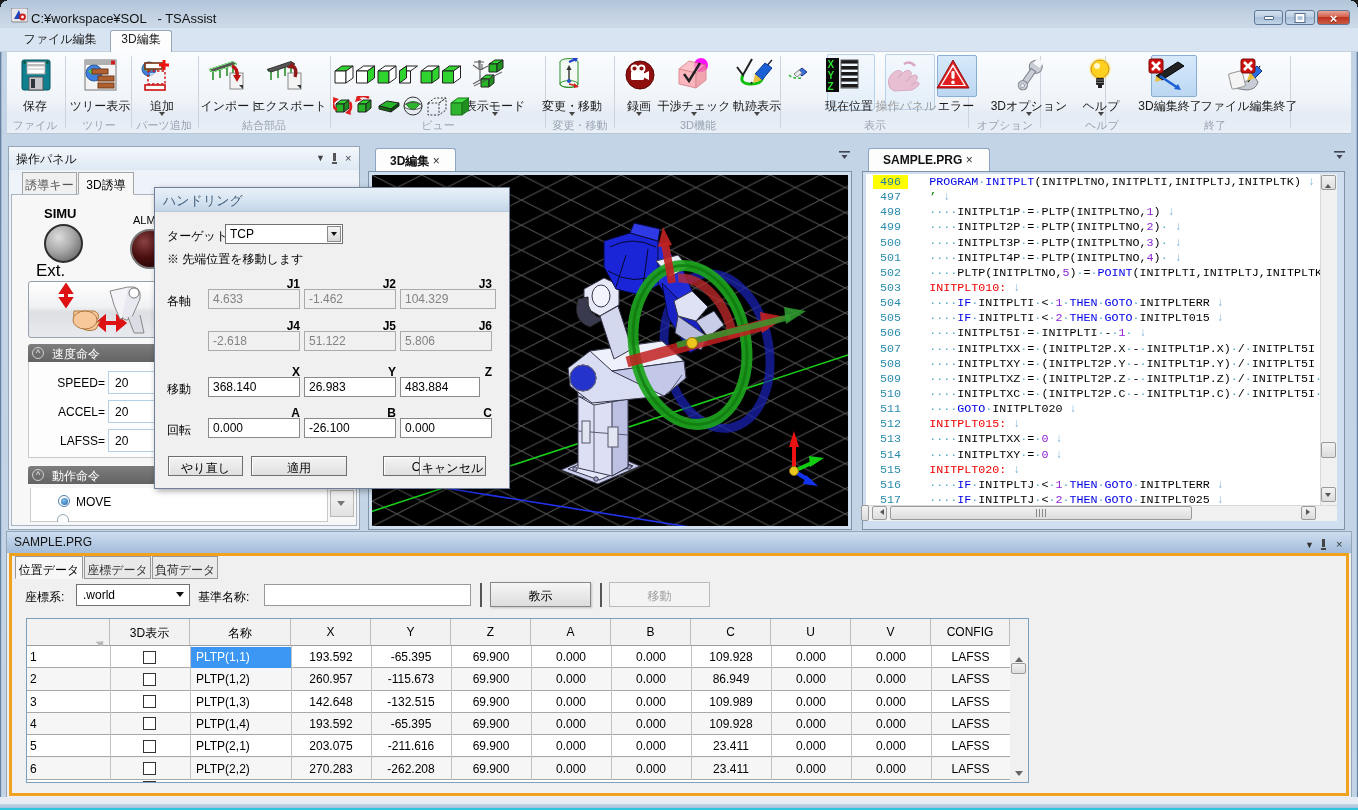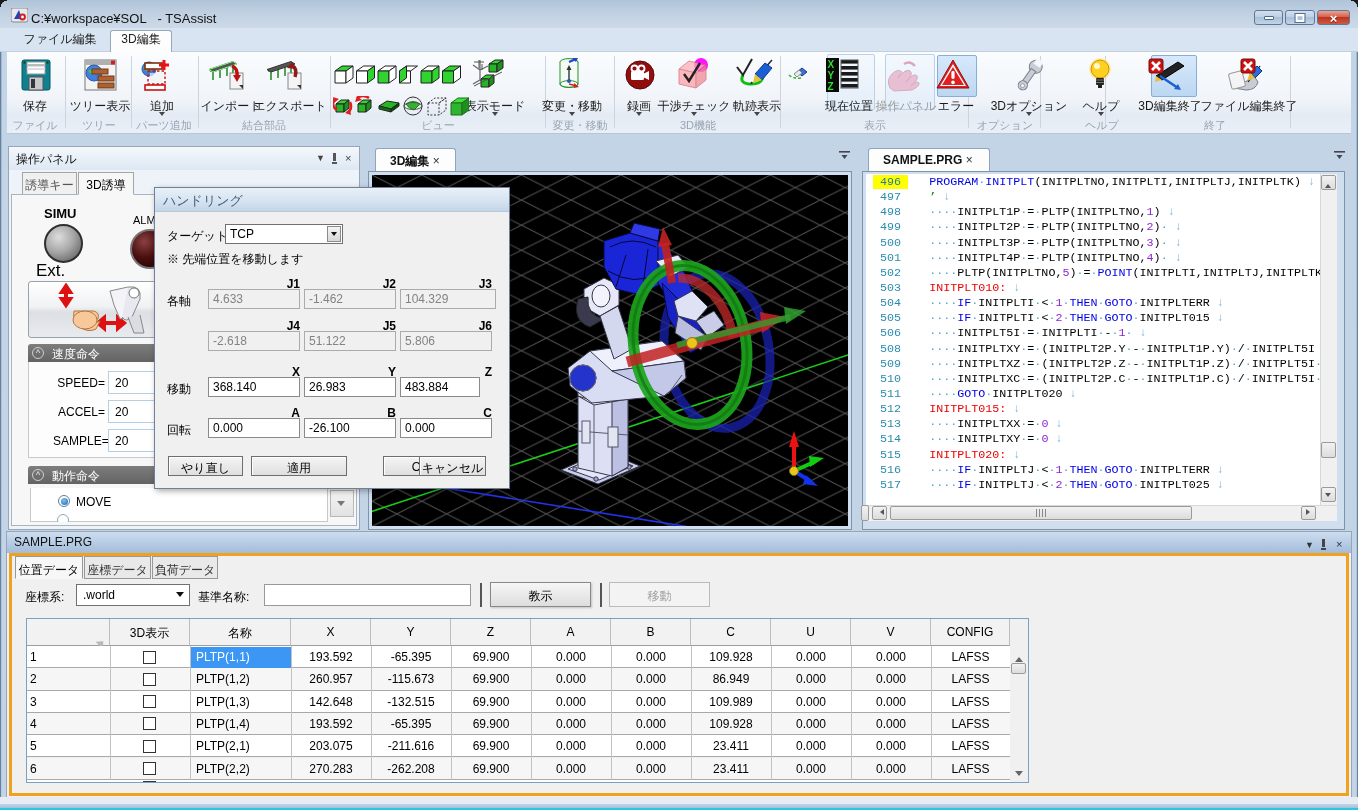--- a/index.html
+++ b/index.html
@@ -426,21 +426,21 @@
 <circle cx="82" cy="10" r="5" fill="#fff" stroke="#777"></circle>
 <path d="M76 34 L82 50 L92 50 L88 32" fill="#dcdce4" stroke="#888"></path>
 <path d="M22 28 Q20 38 28 44 Q36 50 44 46 L48 38 Q40 42 34 38 L46 36 Q48 30 42 28 Z" fill="#f8c89a" stroke="#b07840"></path>
 <ellipse cx="33" cy="37" rx="12" ry="9" fill="#f8c89a" stroke="#b07840"></ellipse>
 </svg>
 
 <div class="abs sechdr" style="left:28px;top:344px;width:304px;height:18px;padding:2px 0 0 24px;">速度命令<span class="chev">^</span></div>
 <div class="abs secbody" style="left:28px;top:362px;width:304px;height:96px;"></div>
 <div class="abs ctl" style="left:53px;top:376px;width:52px;text-align:right;">SPEED=</div>
 <div class="abs ctl" style="left:53px;top:405px;width:52px;text-align:right;">ACCEL=</div>
-<div class="abs ctl" style="left:53px;top:434px;width:52px;text-align:right;">SAMPLE=</div>
+<div class="abs ctl" style="left:53px;top:434px;width:52px;text-align:right;">LAFSS=</div>
 <div class="abs" style="left:108px;top:371px;width:80px;height:23px;background:#fff;border:1px solid #b5cfe4;font-size:12px;padding:4px 0 0 6px;">20</div>
 <div class="abs" style="left:108px;top:400px;width:80px;height:23px;background:#fff;border:1px solid #b5cfe4;font-size:12px;padding:4px 0 0 6px;">20</div>
 <div class="abs" style="left:108px;top:429px;width:80px;height:23px;background:#fff;border:1px solid #b5cfe4;font-size:12px;padding:4px 0 0 6px;">20</div>
 
 <div class="abs sechdr" style="left:28px;top:466px;width:304px;height:18px;padding:2px 0 0 24px;">動作命令<span class="chev">^</span></div>
 <div class="abs" style="left:30px;top:488px;width:298px;height:34px;background:#fff;border:1px solid #c9c9c9;border-top:none;"></div>
 <div class="abs" style="left:58px;top:495px;width:12px;height:12px;border-radius:50%;background:#fff;border:1px solid #4f7fa8;"></div>
 <div class="abs" style="left:61px;top:498px;width:7px;height:7px;border-radius:50%;background:radial-gradient(circle at 40% 35%,#7fc4ef,#1f5fa8);"></div>
 <div class="abs ctl" style="left:76px;top:495px;">MOVE</div>
 <div class="abs" style="left:57px;top:514px;width:12px;height:8px;overflow:hidden;">
@@ -556,20 +556,21 @@
 <div><span class="ln">  497</span>    <span class="c">’</span> <span class="a">↓</span></div>
 <div><span class="ln">  498</span>    <span class="d">····</span>INITPLT1P<span class="d">·</span>=<span class="d">·</span>PLTP(INITPLTNO,<span class="n">1</span>) <span class="a">↓</span></div>
 <div><span class="ln">  499</span>    <span class="d">····</span>INITPLT2P<span class="d">·</span>=<span class="d">·</span>PLTP(INITPLTNO,<span class="n">2</span>)<span class="d">·</span> <span class="a">↓</span></div>
 <div><span class="ln">  500</span>    <span class="d">····</span>INITPLT3P<span class="d">·</span>=<span class="d">·</span>PLTP(INITPLTNO,<span class="n">3</span>)<span class="d">·</span> <span class="a">↓</span></div>
 <div><span class="ln">  501</span>    <span class="d">····</span>INITPLT4P<span class="d">·</span>=<span class="d">·</span>PLTP(INITPLTNO,<span class="n">4</span>)<span class="d">·</span> <span class="a">↓</span></div>
 <div><span class="ln">  502</span>    <span class="d">····</span>PLTP(INITPLTNO,<span class="n">5</span>)<span class="d">·</span>=<span class="d">·</span><span class="k">POINT</span>(INITPLTI,INITPLTJ,INITPLTK</div>
 <div><span class="ln">  503</span>    <span class="r">INITPLT010:</span> <span class="a">↓</span></div>
 <div><span class="ln">  504</span>    <span class="d">····</span><span class="k">IF</span><span class="d">·</span>INITPLTI<span class="d">·</span>&lt;<span class="d">·</span><span class="n">1</span><span class="d">·</span><span class="k">THEN</span><span class="d">·</span><span class="k">GOTO</span><span class="d">·</span>INITPLTERR <span class="a">↓</span></div>
 <div><span class="ln">  505</span>    <span class="d">····</span><span class="k">IF</span><span class="d">·</span>INITPLTI<span class="d">·</span>&lt;<span class="d">·</span><span class="n">2</span><span class="d">·</span><span class="k">THEN</span><span class="d">·</span><span class="k">GOTO</span><span class="d">·</span>INITPLT015 <span class="a">↓</span></div>
 <div><span class="ln">  506</span>    <span class="d">····</span>INITPLT5I<span class="d">·</span>=<span class="d">·</span>INITPLTI<span class="d">·</span>-<span class="d">·</span><span class="n">1</span><span class="d">·</span> <span class="a">↓</span></div>
+<div><span class="ln">  507</span>    <span class="d">····</span>INITPLTXX<span class="d">·</span>=<span class="d">·</span>(INITPLT2P.X<span class="d">·</span>-<span class="d">·</span>INITPLT1P.X)<span class="d">·</span>/<span class="d">·</span>INITPLT5I </div>
 <div><span class="ln">  508</span>    <span class="d">····</span>INITPLTXY<span class="d">·</span>=<span class="d">·</span>(INITPLT2P.Y<span class="d">·</span>-<span class="d">·</span>INITPLT1P.Y)<span class="d">·</span>/<span class="d">·</span>INITPLT5I </div>
 <div><span class="ln">  509</span>    <span class="d">····</span>INITPLTXZ<span class="d">·</span>=<span class="d">·</span>(INITPLT2P.Z<span class="d">·</span>-<span class="d">·</span>INITPLT1P.Z)<span class="d">·</span>/<span class="d">·</span>INITPLT5I<span class="d">·</span></div>
 <div><span class="ln">  510</span>    <span class="d">····</span>INITPLTXC<span class="d">·</span>=<span class="d">·</span>(INITPLT2P.C<span class="d">·</span>-<span class="d">·</span>INITPLT1P.C)<span class="d">·</span>/<span class="d">·</span>INITPLT5I<span class="d">·</span></div>
 <div><span class="ln">  511</span>    <span class="d">····</span><span class="k">GOTO</span><span class="d">·</span>INITPLT020 <span class="a">↓</span></div>
 <div><span class="ln">  512</span>    <span class="r">INITPLT015:</span> <span class="a">↓</span></div>
 <div><span class="ln">  513</span>    <span class="d">····</span>INITPLTXX<span class="d">·</span>=<span class="d">·</span><span class="n">0</span> <span class="a">↓</span></div>
 <div><span class="ln">  514</span>    <span class="d">····</span>INITPLTXY<span class="d">·</span>=<span class="d">·</span><span class="n">0</span> <span class="a">↓</span></div>
 <div><span class="ln">  515</span>    <span class="r">INITPLT020:</span> <span class="a">↓</span></div>
 <div><span class="ln">  516</span>    <span class="d">····</span><span class="k">IF</span><span class="d">·</span>INITPLTJ<span class="d">·</span>&lt;<span class="d">·</span><span class="n">1</span><span class="d">·</span><span class="k">THEN</span><span class="d">·</span><span class="k">GOTO</span><span class="d">·</span>INITPLTERR <span class="a">↓</span></div>
 <div><span class="ln">  517</span>    <span class="d">····</span><span class="k">IF</span><span class="d">·</span>INITPLTJ<span class="d">·</span>&lt;<span class="d">·</span><span class="n">2</span><span class="d">·</span><span class="k">THEN</span><span class="d">·</span><span class="k">GOTO</span><span class="d">·</span>INITPLT025 <span class="a">↓</span></div>

